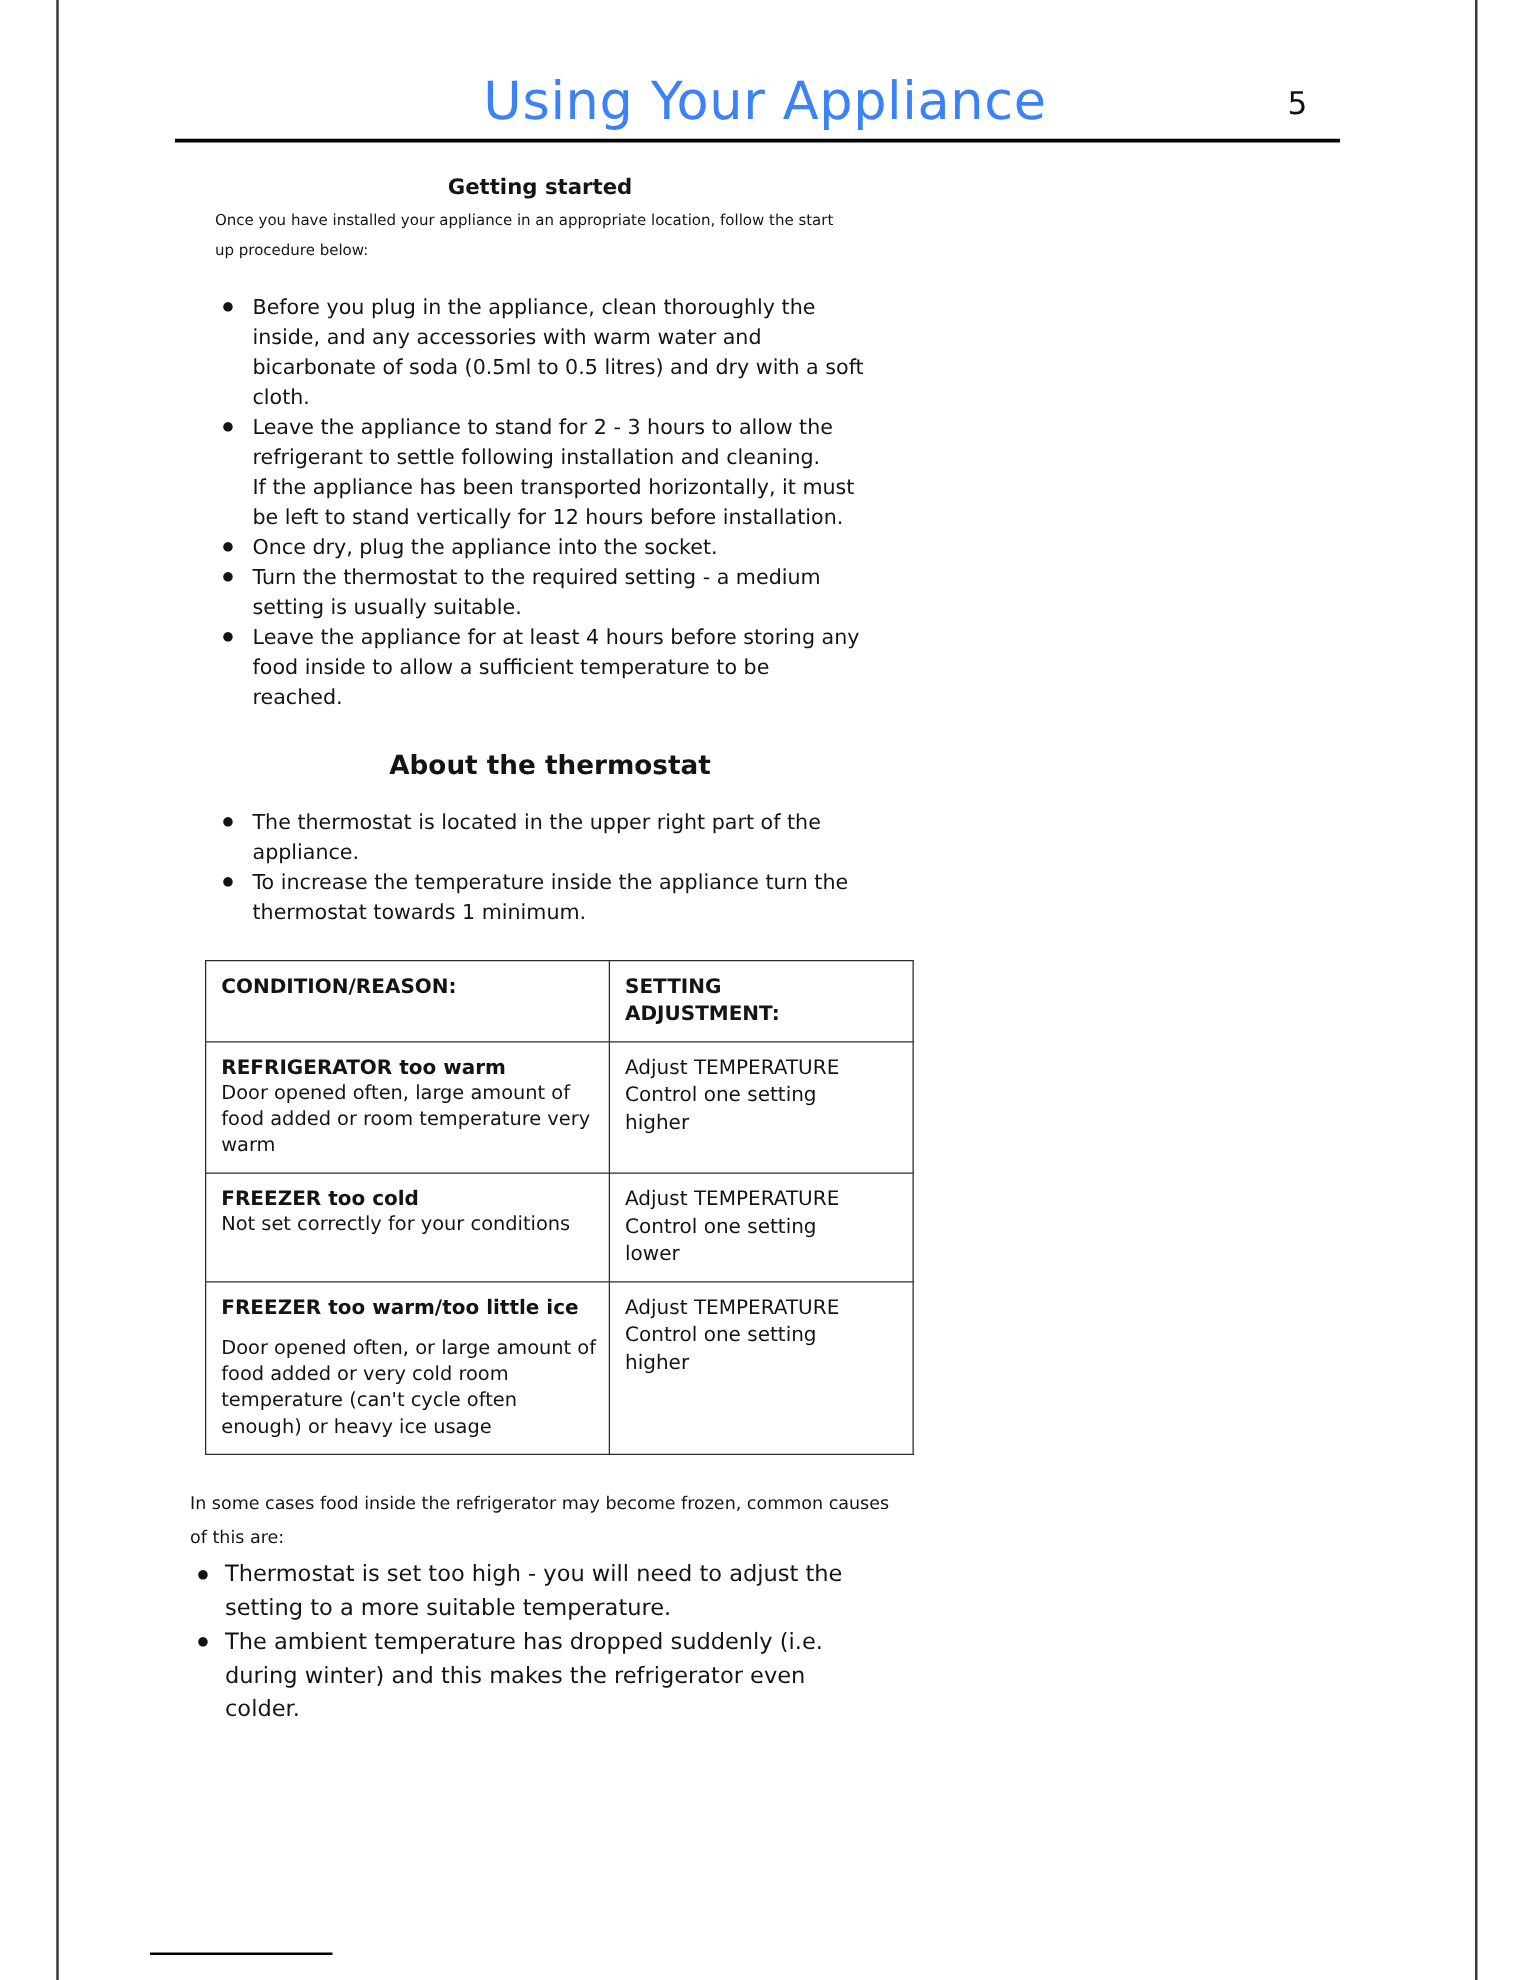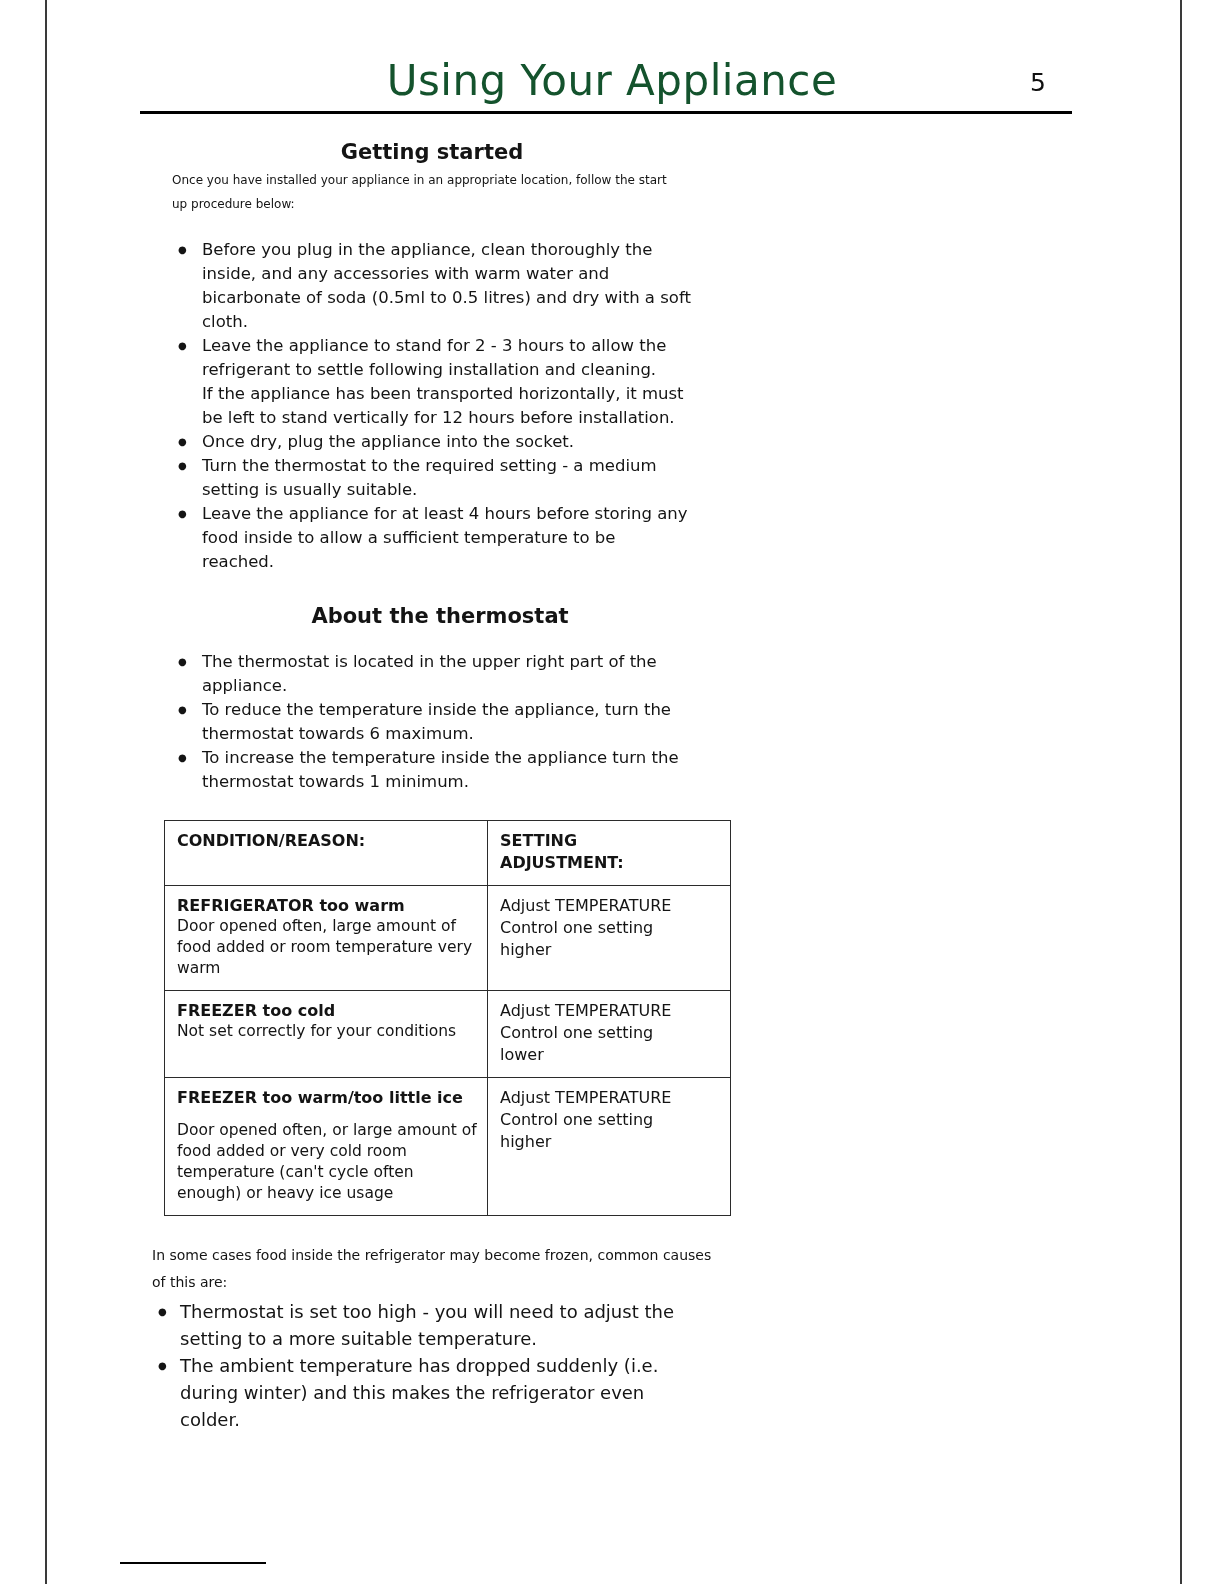--- a/index.html
+++ b/index.html
@@ -26,21 +26,21 @@
   .edge-left { left: 45px; }
   .edge-right { left: 1180px; }
 
   .header { position: relative; padding-top: 56px; }
   h1.title {
     margin: 0;
     text-align: center;
     font-size: 42px;
     font-weight: normal;
     letter-spacing: 0.5px;
-    color: #14532d;
+    color: #3b82f6;
   }
   .page-num {
     position: absolute;
     top: 68px;
     left: 1030px;
     font-size: 25px;
     color: #111;
   }
   .title-rule {
     margin-top: 6px;
@@ -51,21 +51,21 @@
   }
 
   .content {
     margin-left: 152px;
     width: 578px;
   }
   h2.h-small {
     margin: 26px 0 4px 0;
     width: 560px;
     text-align: center;
-    font-size: 21px;
+    font-size: 17px;
     font-weight: bold;
   }
   p.intro {
     margin: 0 0 0 20px;
     width: 512px;
     font-size: 12px;
     line-height: 24px;
   }
   ul.bullets {
     list-style: none;
@@ -173,21 +173,20 @@
 If the appliance has been transported horizontally, it must be left to stand vertically for 12 hours before installation.</span></li>
       <li><span class="btxt">Once dry, plug the appliance into the socket.</span></li>
       <li><span class="btxt">Turn the thermostat to the required setting - a medium setting is usually suitable.</span></li>
       <li><span class="btxt">Leave the appliance for at least 4 hours before storing any food inside to allow a sufficient temperature to be reached.</span></li>
     </ul>
 
     <h2 class="h-large">About the thermostat</h2>
 
     <ul class="bullets">
       <li><span class="btxt">The thermostat is located in the upper right part of the appliance.</span></li>
-      <li><span class="btxt">To reduce the temperature inside the appliance, turn the thermostat towards 6 maximum.</span></li>
       <li><span class="btxt">To increase the temperature inside the appliance turn the thermostat towards 1 minimum.</span></li>
     </ul>
 
     <table class="cond-table">
       <colgroup>
           <col class="c1">
           <col class="c2">
         </colgroup>
       <thead>
         <tr>

